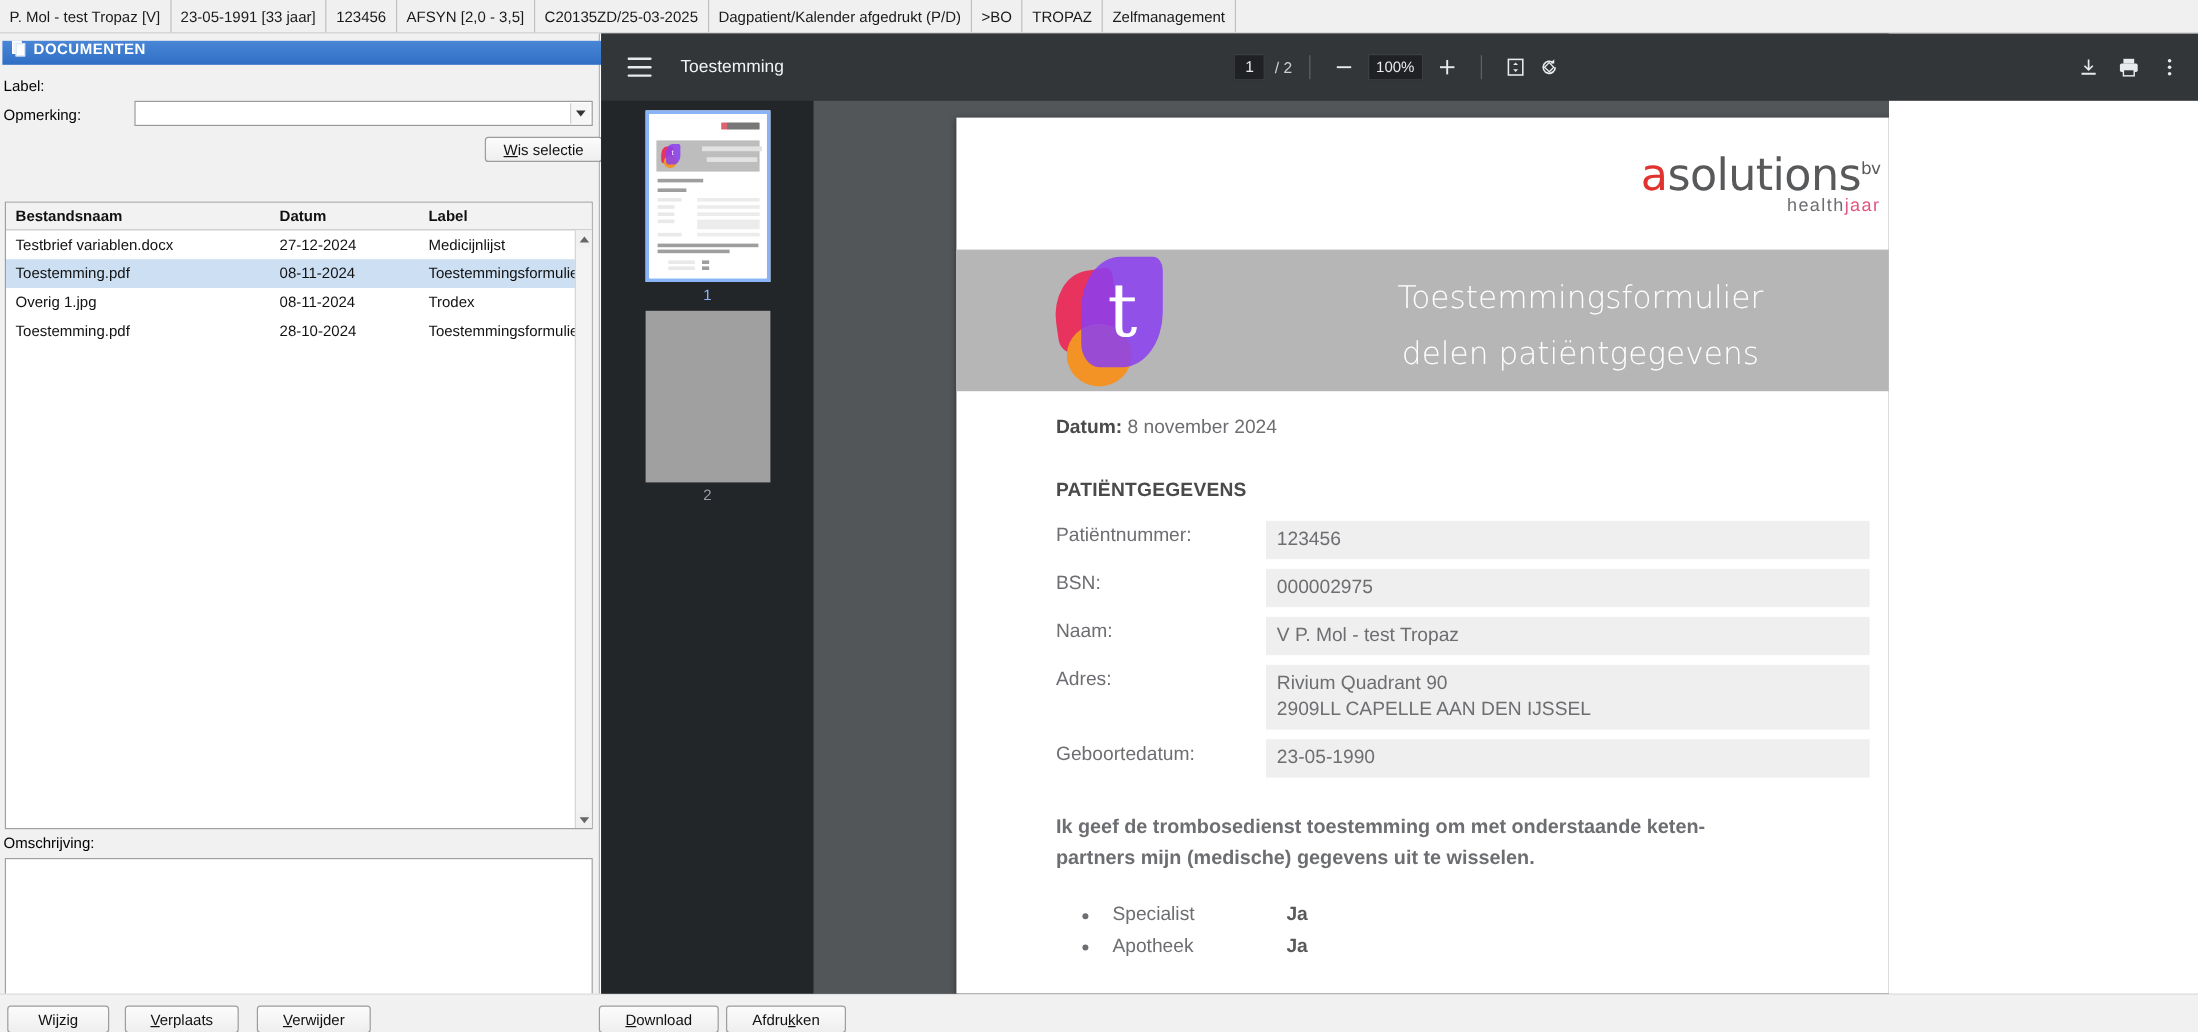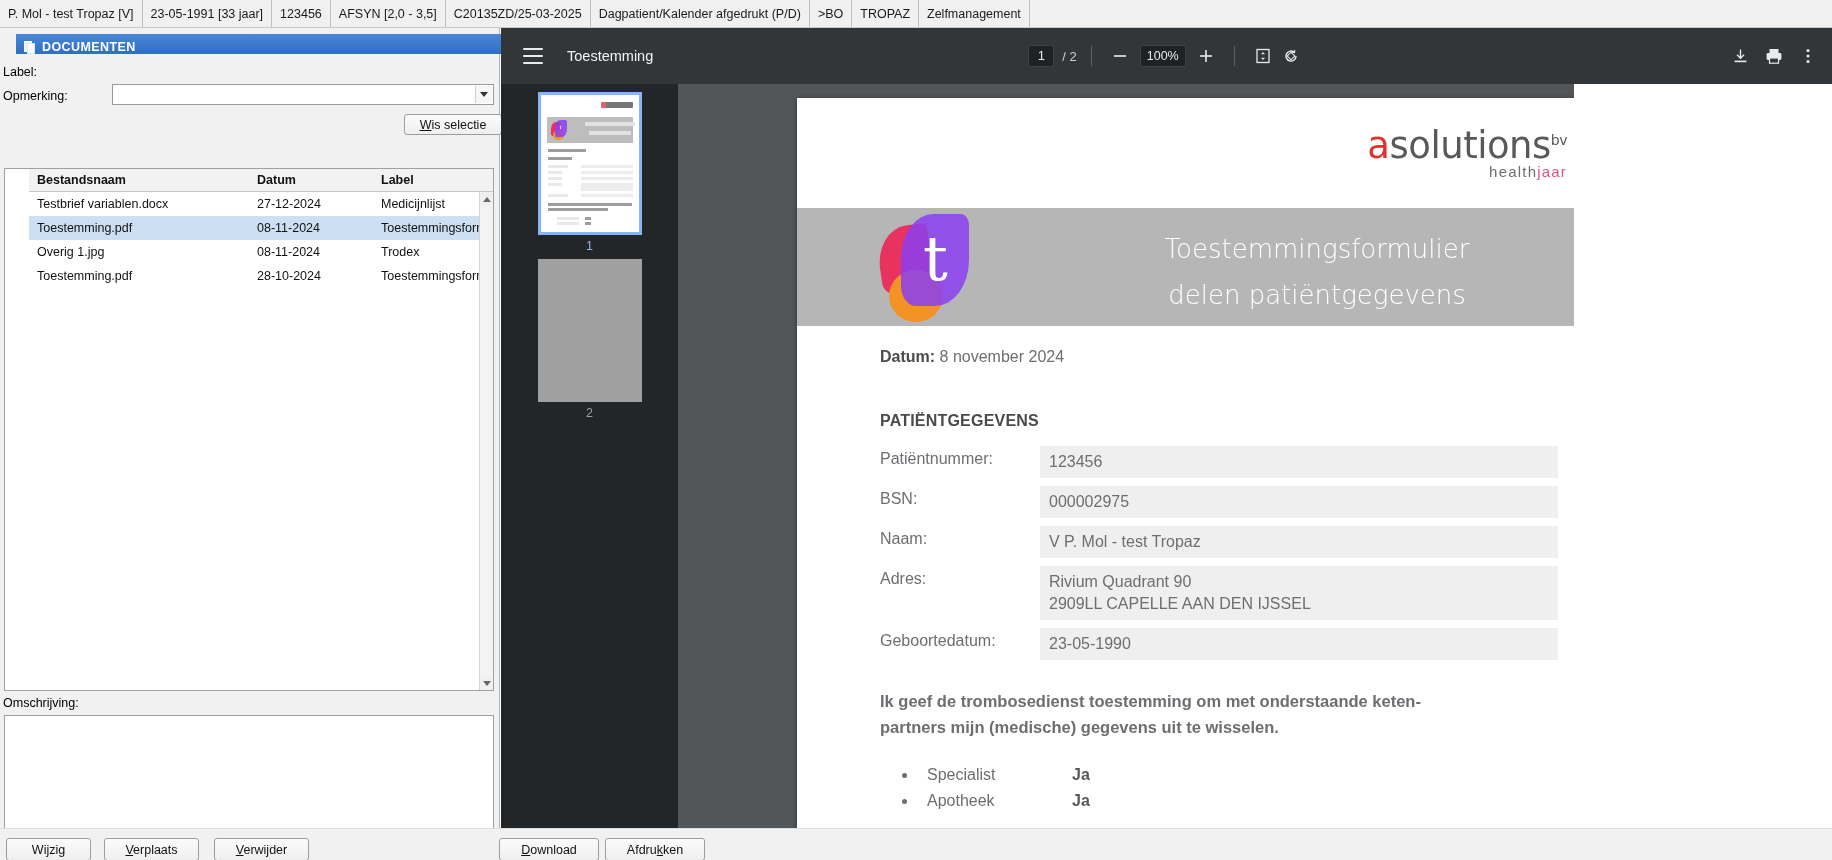--- a/index.html
+++ b/index.html
@@ -30,27 +30,27 @@
   .ctx-cell.first { border-left: none; text-align: center; }
 
   
   .left-panel {
     position: absolute; left: 0; top: 28px;
     width: 500px; height: 832px;
     background: #f1f1f1;
     border-right: 1px solid #b4b4b4;
   }
   .panel-title {
-    position: absolute; left: 16px; top: 6px; width: 531px; height: 20px;
+    position: absolute; left: 2px; top: 6px; width: 531px; height: 20px;
     background: #3f7fd0;
     background: linear-gradient(#4a86d6, #2f6fc4);
     color: #ffffff;
     font-size: 12.5px; font-weight: bold;
     letter-spacing: .4px;
-    display: flex; align-items: flex-end; gap: 7px;
+    display: flex; align-items: flex-start; gap: 7px;
     padding-left: 8px;
   }
   .doc-icon {
     width: 11px; height: 13px; position: relative; display: inline-block;
   }
   .doc-icon .pg1 {
     position: absolute; left: 0; top: 0; width: 8px; height: 11px;
     background: #eef4fc; border: 1px solid #ffffff;
   }
   .doc-icon .pg2 {
@@ -92,21 +92,20 @@
   .btn u { text-decoration: underline; }
 
   .btn-wis { position: absolute; left: 392px; top: 86px; width: 98px; height: 21px; margin-left: 12px; }
 
   
   .list-wrap {
     position: absolute; left: 4px; top: 140px;
     width: 490px; height: 523px;
     border: 1px solid #a0a0a0;
     background: #ffffff;
-    padding-left: 24px;
   }
   .list-head {
     display: flex; height: 23px;
     background: #f2f2f2;
     border-bottom: 1px solid #c7c7c7;
     font-size: 12.5px; font-weight: bold; color: #111;
     align-items: center;
   }
   .col-name { width: 228px; padding-left: 8px; }
   .col-date { width: 124px; }
@@ -268,27 +267,27 @@
   .logo-t .petal-purple {
     position: absolute; left: 22px; top: 0px; width: 68px; height: 92px;
     background: #8b3ff0; opacity: .86; border-radius: 48% 12% 50% 22%;
   }
   .logo-t .glyph {
     position: absolute; left: 44px; top: 14px; color: #ffffff;
     font-size: 62px; font-family: "DejaVu Serif", serif; line-height: 1;
   }
 
   .pg-body { position: absolute; left: 83px; top: 250px; right: 56px; }
-  .row-datum { font-size: 16px; color: #6d6e71; margin-bottom: 46px; }
+  .row-datum { font-size: 16px; color: #6d6e71; margin-bottom: 34px; }
   .row-datum b { color: #4a4a4a; }
   .sec-head {
     font-size: 16px; font-weight: bold; color: #4a4a4a; letter-spacing: .2px;
     margin-bottom: 16px;
   }
-  .frow { display: flex; align-items: flex-start; margin-bottom: 8px; }
+  .frow { display: flex; align-items: flex-start; margin-bottom: 8px; gap: 15px; }
   .fkey { width: 160px; font-size: 16px; color: #6d6e71; padding-top: 4px; }
   .fval {
     flex: 1; background: #efefef; color: #6d6e71; font-size: 16px;
     padding: 5px 9px; line-height: 22px; min-height: 26px;
   }
   .consent {
     margin-top: 28px; font-size: 16.5px; font-weight: bold; color: #6d6e71;
     line-height: 26px; max-width: 545px;
   }
   .bullets { margin-top: 26px; }

